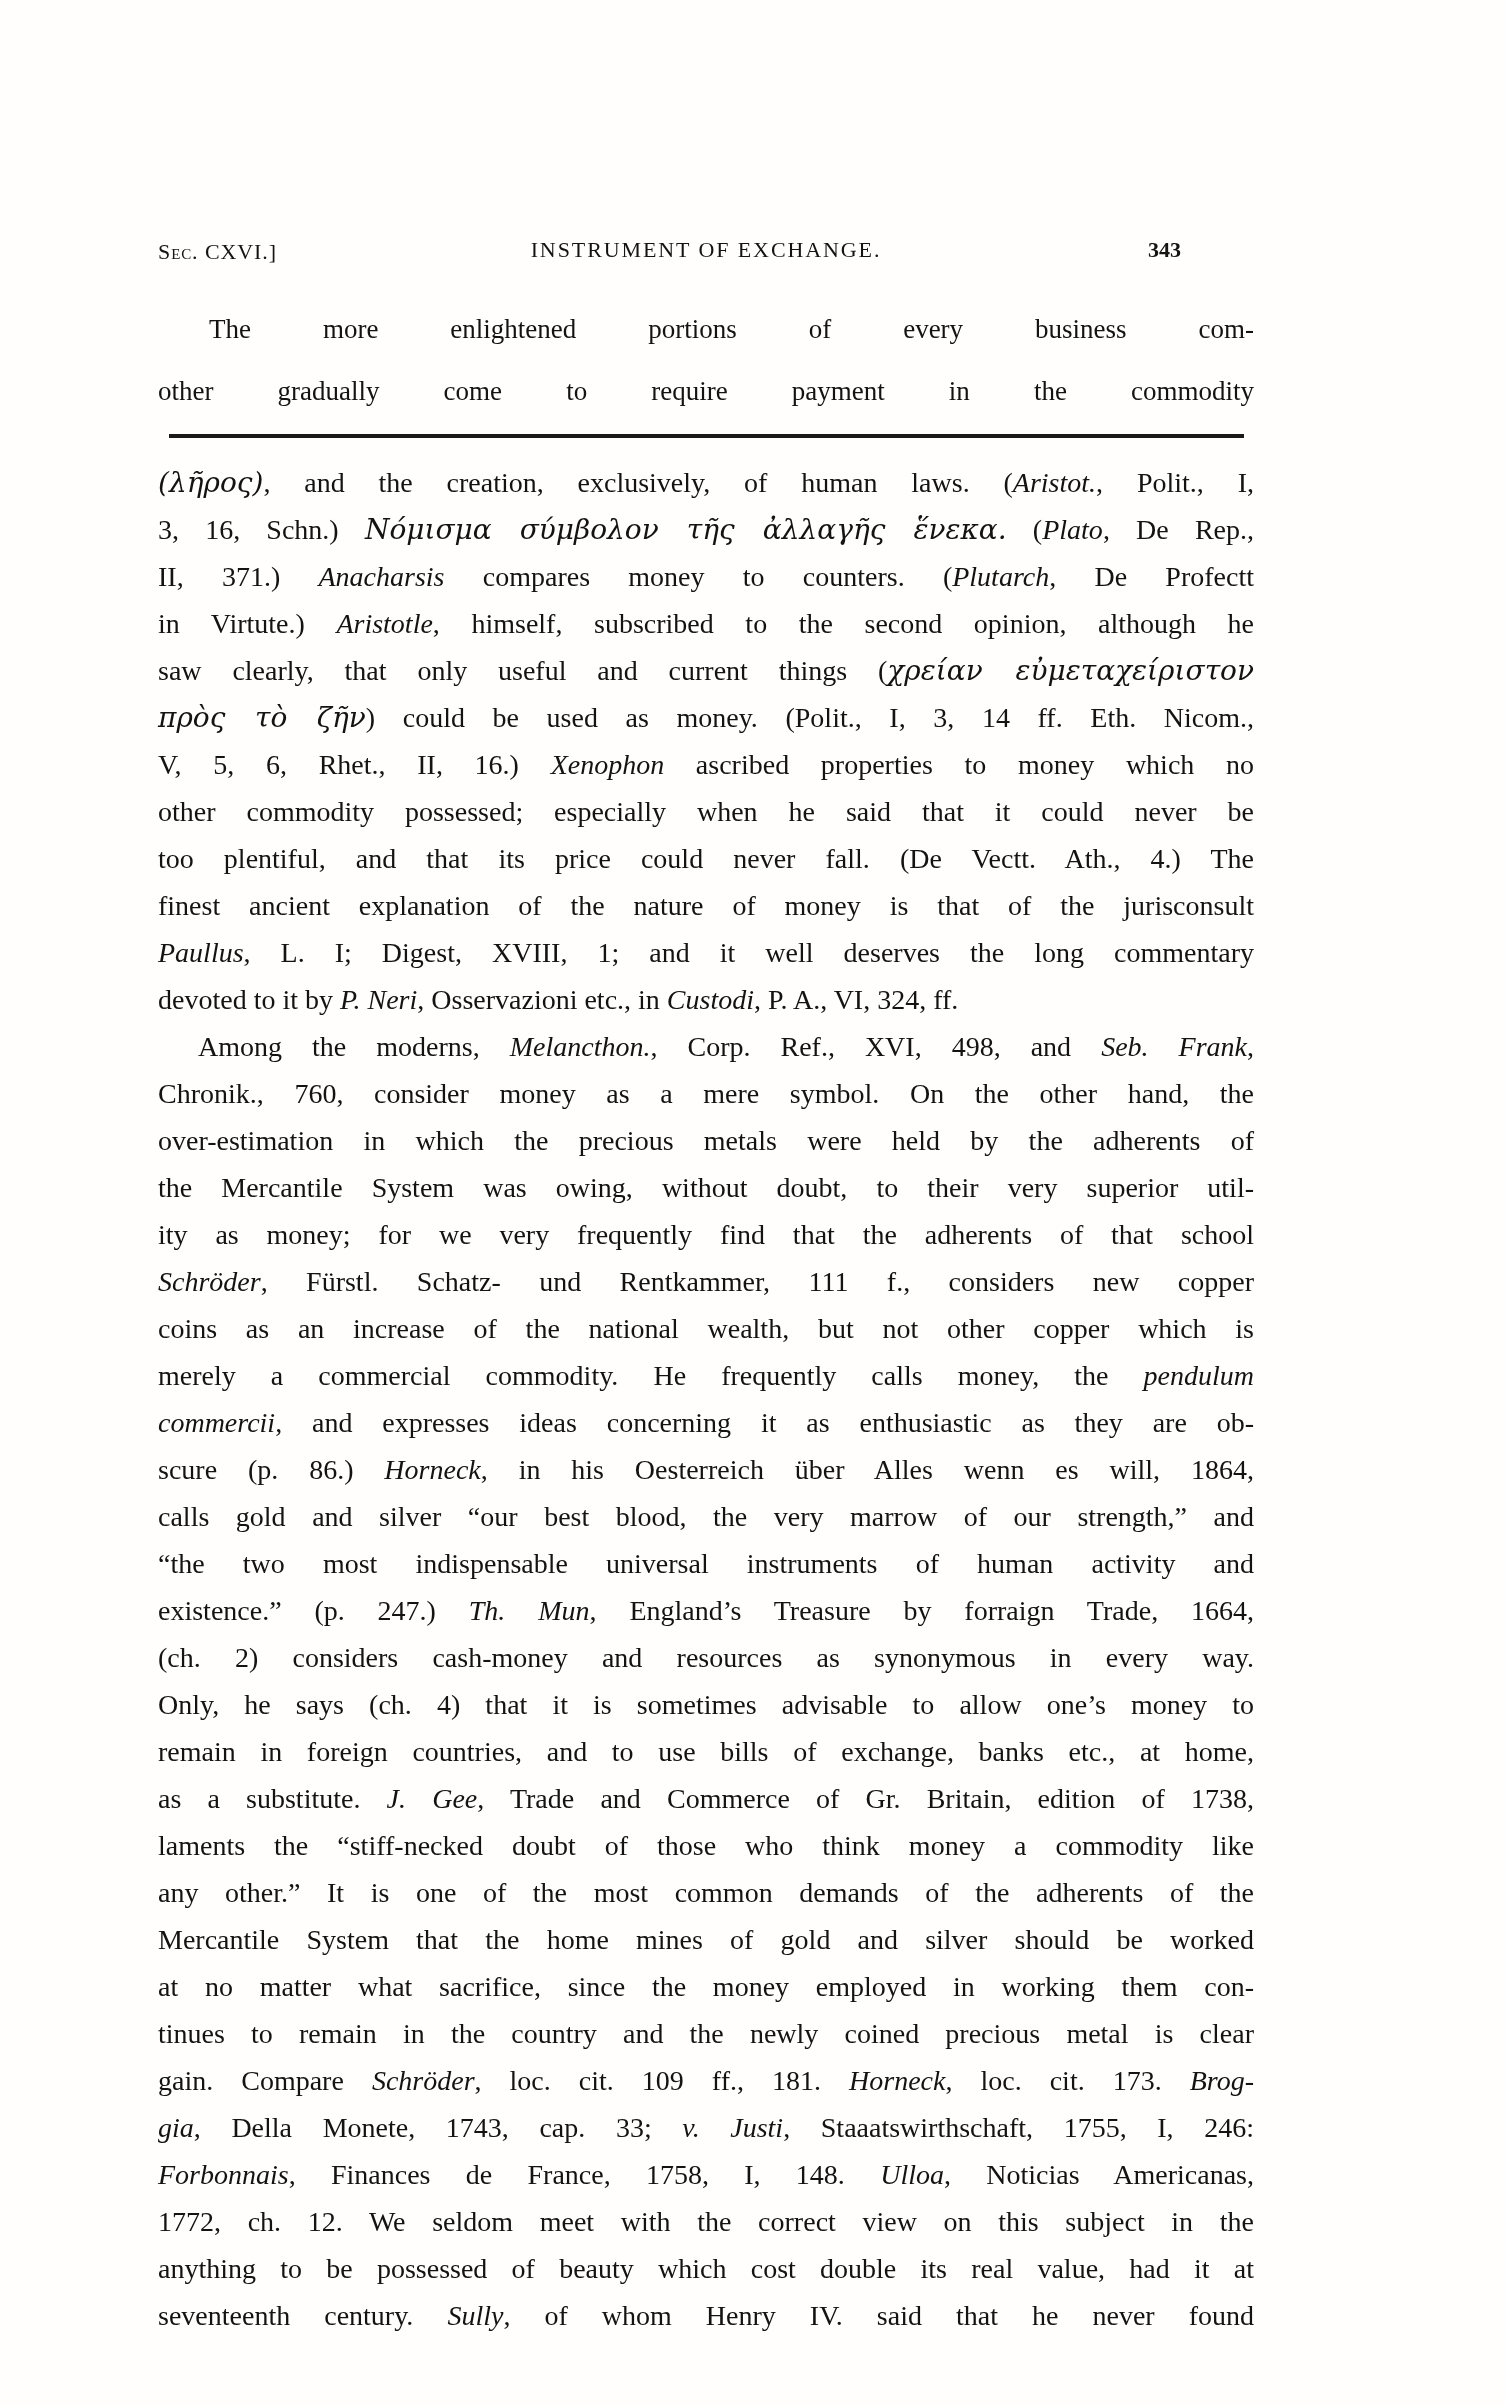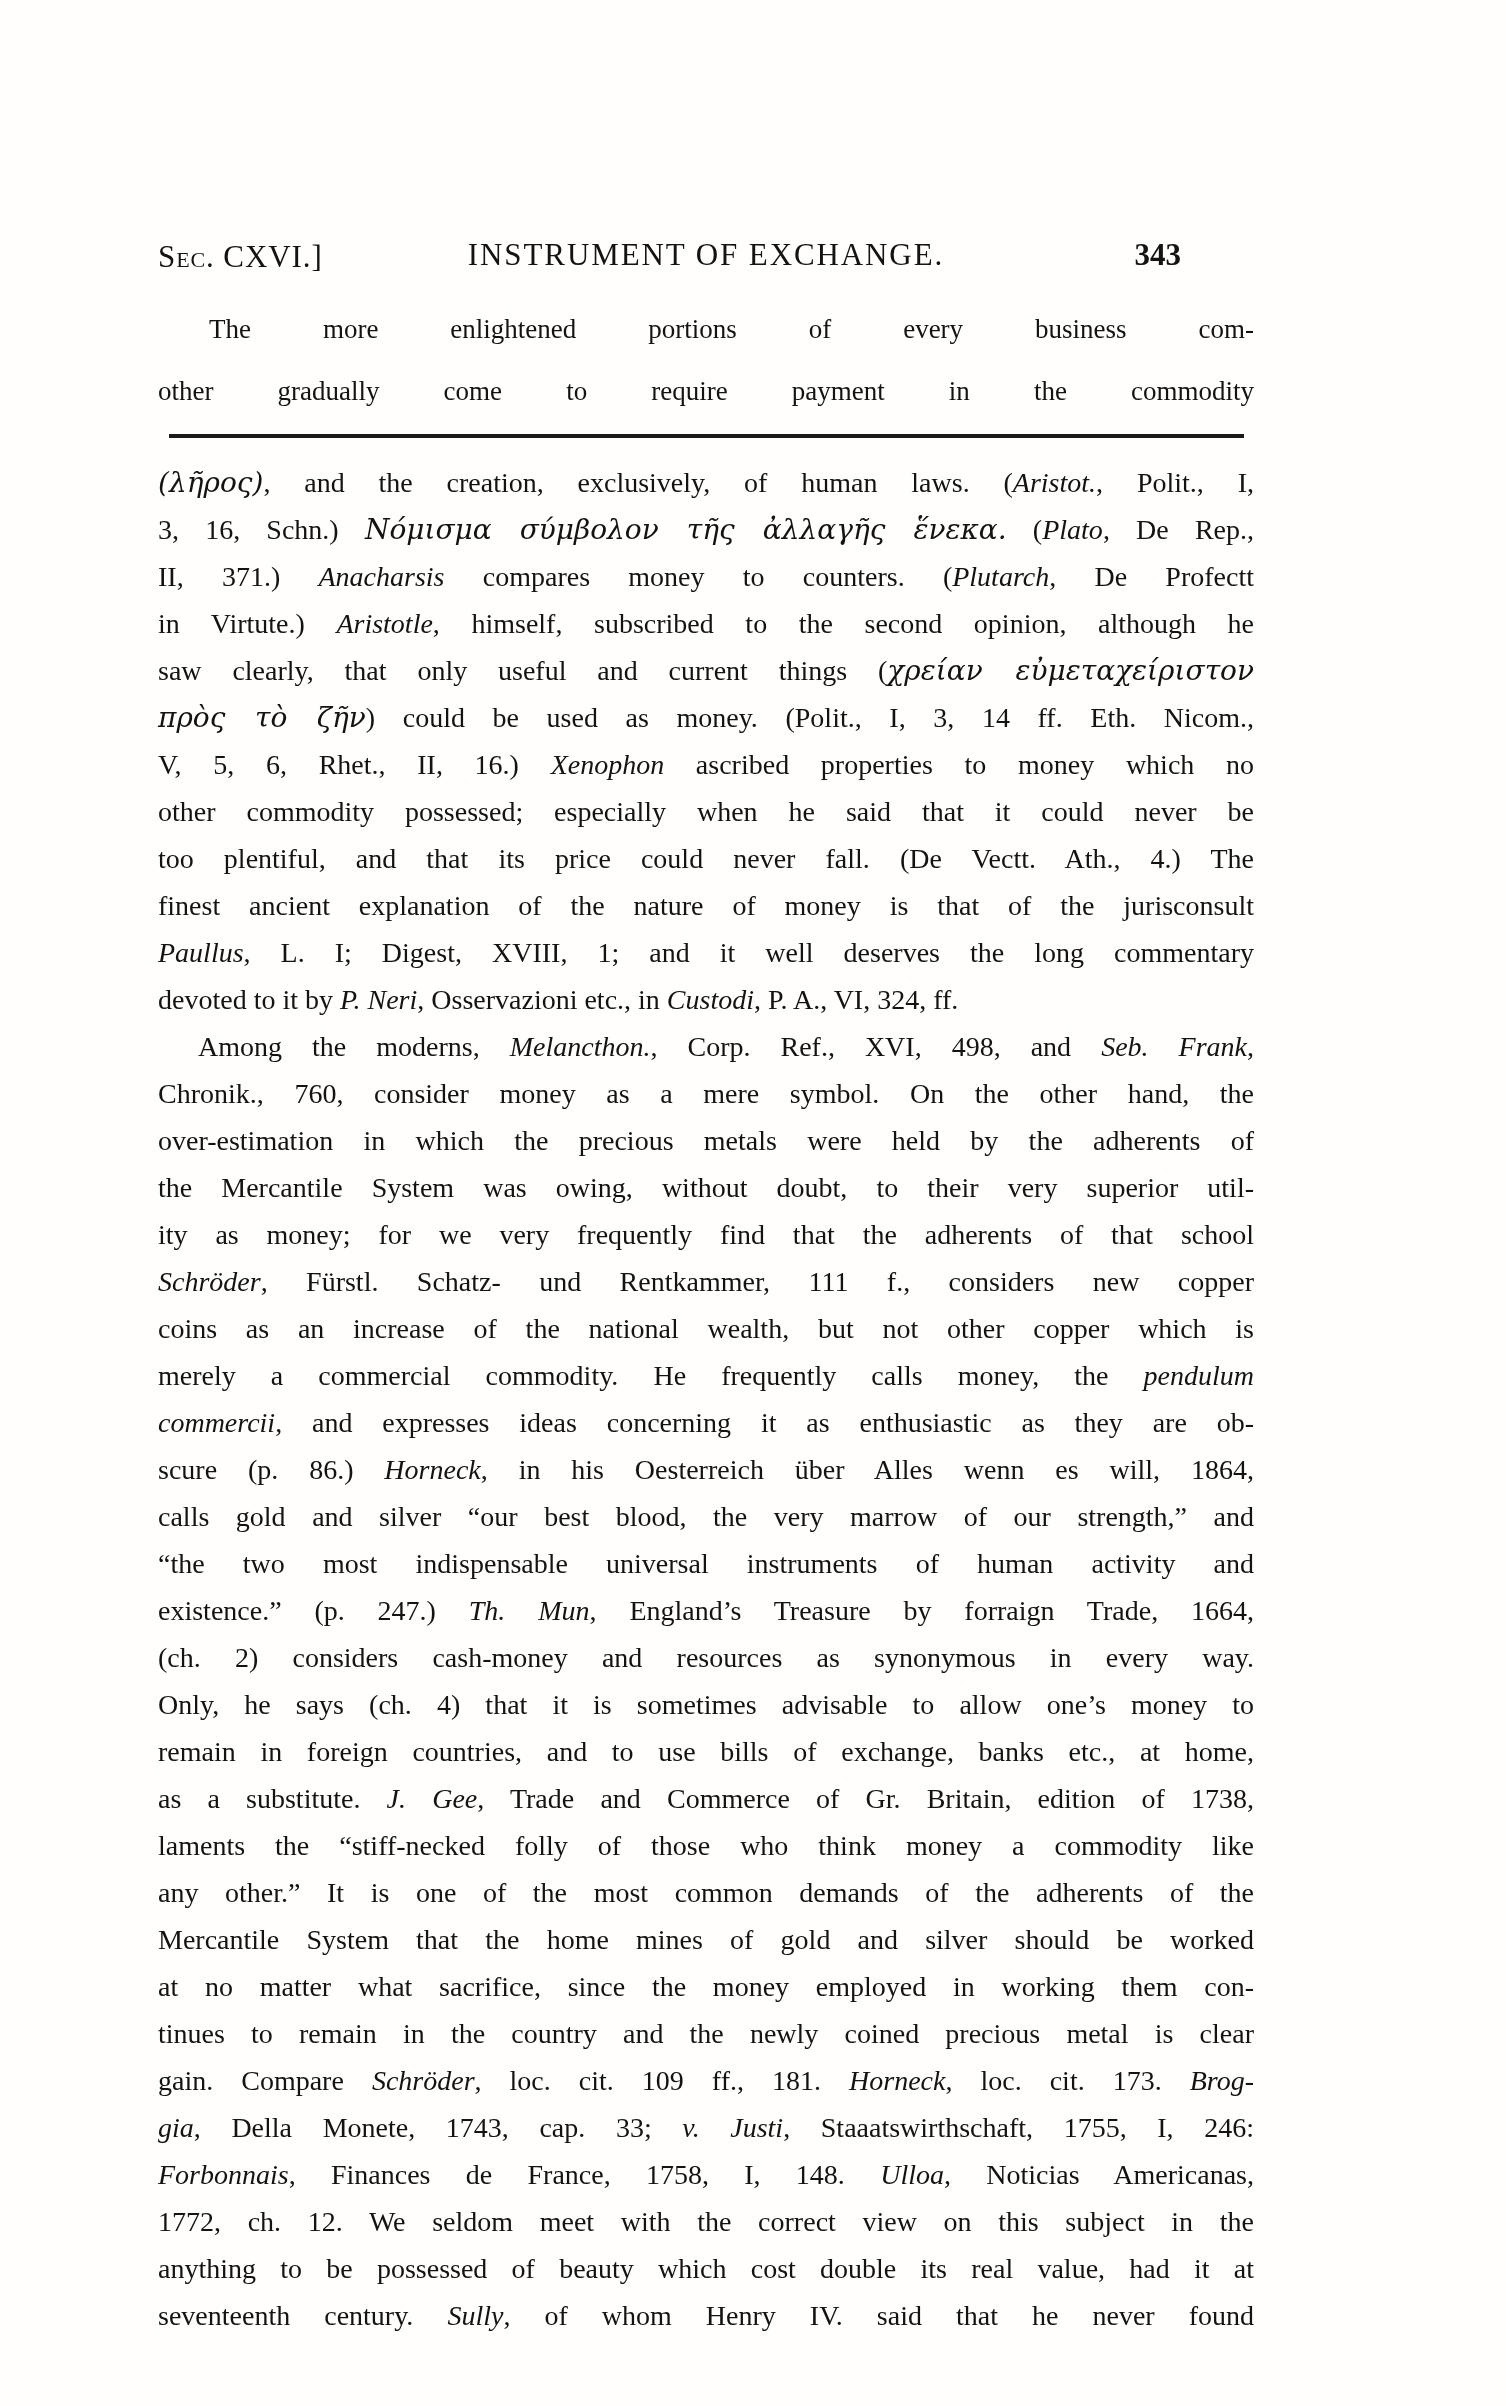--- a/index.html
+++ b/index.html
@@ -3,21 +3,21 @@
 <meta charset="utf-8">
 <style>
   html,body { margin:0; padding:0; background:#ffffff; }
   .page {
     position:relative; width:1507px; height:2407px;
     background:#fffefd;
     font-family:"Liberation Serif", serif;
     color:#151310;
     overflow:hidden;
   }
-  .header { position:absolute; left:158px; top:237px; width:1096px; height:43px; font-size:31px; }
+  .header { position:absolute; left:158px; top:237px; width:1096px; height:43px; font-size:22px; }
   .hdr-section { position:absolute; left:0; top:1.9px; font-variant:small-caps; letter-spacing:0.9px; }
   .hdr-title  { position:absolute; left:50%; top:0; transform:translateX(-50%); letter-spacing:1.9px; white-space:nowrap; }
   .hdr-page   { position:absolute; right:73px; top:0;font-weight:bold; }
   .main-para {
     position:absolute; left:158px; top:298px; width:1096px;
     font-size:27px; line-height:62px;
   }
   .footnote-rule {
     position:absolute; left:169px; top:434px; width:1075px; height:3.8px;
     background:#1c1a18;
@@ -73,21 +73,21 @@
       <div class="tline"><span>merely a commercial commodity. He frequently calls money, the </span><span class="it">pendulum</span></div>
       <div class="tline"><span class="it">commercii</span><span>, and expresses ideas concerning it as enthusiastic as they are ob-</span></div>
       <div class="tline"><span>scure (p. 86.) </span><span class="it">Horneck</span><span>, in his Oesterreich über Alles wenn es will, 1864,</span></div>
       <div class="tline"><span>calls gold and silver “our best blood, the very marrow of our strength,” and</span></div>
       <div class="tline"><span>“the two most indispensable universal instruments of human activity and</span></div>
       <div class="tline"><span>existence.” (p. 247.) </span><span class="it">Th. Mun</span><span>, England’s Treasure by forraign Trade, 1664,</span></div>
       <div class="tline"><span>(ch. 2) considers cash-money and resources as synonymous in every way.</span></div>
       <div class="tline"><span>Only, he says (ch. 4) that it is sometimes advisable to allow one’s money to</span></div>
       <div class="tline"><span>remain in foreign countries, and to use bills of exchange, banks etc., at home,</span></div>
       <div class="tline"><span>as a substitute. </span><span class="it">J. Gee</span><span>, Trade and Commerce of Gr. Britain, edition of 1738,</span></div>
-      <div class="tline"><span>laments the “stiff-necked folly of those who think money a commodity like</span></div>
+      <div class="tline"><span>laments the “stiff-necked doubt of those who think money a commodity like</span></div>
       <div class="tline"><span>any other.” It is one of the most common demands of the adherents of the</span></div>
       <div class="tline"><span>Mercantile System that the home mines of gold and silver should be worked</span></div>
       <div class="tline"><span>at no matter what sacrifice, since the money employed in working them con-</span></div>
       <div class="tline"><span>tinues to remain in the country and the newly coined precious metal is clear</span></div>
       <div class="tline"><span>gain. Compare </span><span class="it">Schröder</span><span>, loc. cit. 109 ff., 181. </span><span class="it">Horneck</span><span>, loc. cit. 173. </span><span class="it">Brog-</span></div>
       <div class="tline"><span class="it">gia</span><span>, Della Monete, 1743, cap. 33; </span><span class="it">v. Justi</span><span>, Staaatswirthschaft, 1755, I, 246:</span></div>
       <div class="tline"><span class="it">Forbonnais</span><span>, Finances de France, 1758, I, 148. </span><span class="it">Ulloa</span><span>, Noticias Americanas,</span></div>
       <div class="tline"><span>1772, ch. 12. We seldom meet with the correct view on this subject in the</span></div>
       <div class="tline"><span>anything to be possessed of beauty which cost double its real value, had it at</span></div>
       <div class="tline"><span>seventeenth century. </span><span class="it">Sully</span><span>, of whom Henry IV. said that he never found</span></div>

